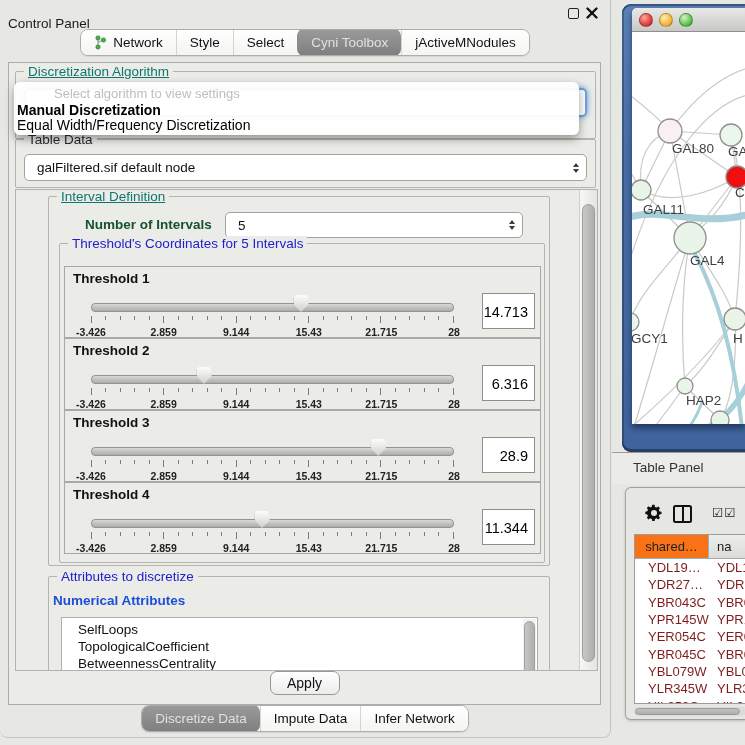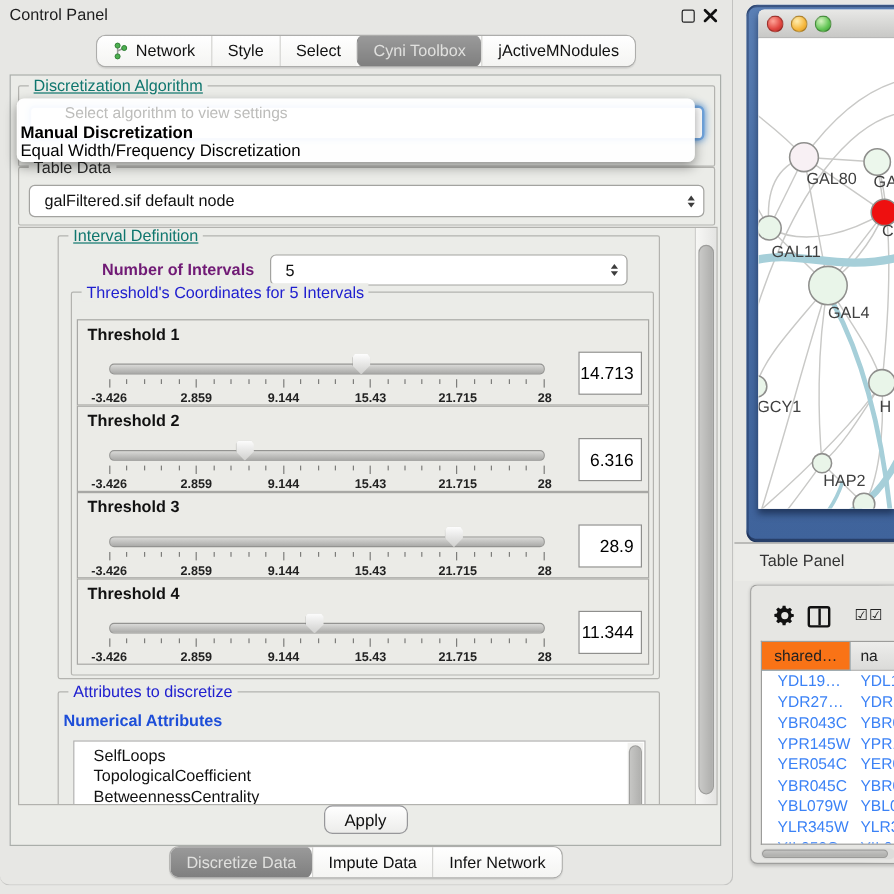--- a/index.html
+++ b/index.html
@@ -1,21 +1,21 @@
 <!DOCTYPE html>
 <html><head>
 <meta charset="utf-8">
 <style>
   html,body{margin:0;padding:0;}
   body{width:745px;height:745px;overflow:hidden;font-family:"Liberation Sans",sans-serif;-webkit-font-smoothing:antialiased;}
   .desktop{position:relative;width:745px;height:745px;background:#e7e7e4;}
   
   .win-left{position:absolute;left:0;top:0;width:610px;height:737px;background:#e7e7e4;border-right:1px solid #c2c2c0;border-bottom:1px solid #c6c6c4;border-radius:0 0 8px 8px;}
   .titlebar{position:absolute;left:0;top:0;right:0;height:26px;}
-  .titlebar .title{position:absolute;left:8px;top:5px;font-size:13.5px;color:#1c1c1c;}
+  .titlebar .title{position:absolute;left:8px;top:16px;font-size:13.5px;color:#1c1c1c;}
   .float-icon{position:absolute;right:31px;top:8px;width:9px;height:9px;border:1.6px solid #222;border-radius:2px;}
   .close-icon{position:absolute;right:12px;top:7px;width:12px;height:12px;}
   
   .seg-row{position:absolute;left:0;right:0;display:flex;justify-content:center;}
   .seg-row.top{top:29px;}
   .seg-row.bottom{top:705px;}
   .seg-group{display:inline-flex;border:1px solid #adadab;border-radius:8px;background:#fbfbfa;overflow:hidden;box-shadow:0 1px 1px rgba(0,0,0,0.08);}
   .seg-tab{display:flex;align-items:center;gap:6px;padding:5px 13px;font-size:13.5px;color:#111;border-left:1px solid #d4d4d2;cursor:default;background:linear-gradient(#ffffff,#f4f4f2);}
   .seg-tab:first-child{border-left:none;}
   .seg-tab.selected{background:linear-gradient(#9b9b9b,#7e7e7e);color:#e0e0de;border-left-color:#8a8a8a;border-radius:7px;margin:-1px 0;}
@@ -36,21 +36,21 @@
   
   .popup{position:absolute;left:5px;top:19px;width:565px;height:53px;background:rgba(255,255,255,0.95);border-radius:6px;box-shadow:0 4px 10px rgba(0,0,0,0.38);z-index:40;}
   .popup-hint{position:absolute;top:4px;left:40px;right:140px;text-align:left;font-size:13px;color:#bdbdbb;}
   .popup-opt1{position:absolute;left:3px;top:20px;font-size:14px;font-weight:bold;color:#000;white-space:nowrap;}
   .popup-opt2{position:absolute;left:3px;top:35px;font-size:14px;color:#000;white-space:nowrap;}
   
   .viewport{position:absolute;left:6px;top:126px;width:581px;height:480px;border:1px solid #b2b2ae;overflow:hidden;background:#ebece8;}
   .vscroll{position:absolute;right:0;top:0;bottom:0;width:17px;background:linear-gradient(to right,#f7f7f5,#e4e4e2);border-left:1px solid #cfcfcd;}
   .vscroll .thumb{position:absolute;left:2px;right:2px;top:14px;height:456px;background:linear-gradient(to right,#c9c9c7,#aeaeac);border:1px solid #9d9d9b;border-radius:7px;}
   
-  .noi-label{position:absolute;left:36px;top:20px;font-weight:bold;font-size:13.5px;color:#701a75;}
+  .noi-label{position:absolute;left:36px;top:20px;font-weight:bold;font-size:13.5px;color:#14532d;}
   .th-box{position:absolute;left:4px;width:475px;height:70px;background:#ebebe7;border:1px solid #a8a8a5;}
   .th-label{position:absolute;left:8px;top:4px;font-size:13.5px;font-weight:bold;color:#111;}
   .th-slider{position:absolute;left:26px;top:28px;width:363px;height:40px;}
   .track{position:absolute;left:0;right:0;top:8px;height:7px;border-radius:4px;background:linear-gradient(#d9d9d7,#ababa9);border:1px solid #939391;}
   .thumb-ptr{position:absolute;top:0;width:15px;height:17px;background:linear-gradient(#fdfdfd,#cfcfcd);clip-path:polygon(15% 0,85% 0,100% 18%,100% 55%,50% 100%,0 55%,0 18%);filter:drop-shadow(0 0 0.8px #767674);}
   .ticks{position:absolute;left:0;right:0;top:21px;height:8px;display:flex;justify-content:space-between;}
   .ticks i{display:block;width:1px;background:#7d7d7b;}
   .ticks i.major{height:7px;}
   .ticks i.minor{height:4px;}
   .scale{position:absolute;left:0;right:0;top:31px;height:12px;}
@@ -79,21 +79,21 @@
   .gear{position:absolute;left:19px;top:16px;width:18px;height:18px;}
   .split-icon{position:absolute;left:47px;top:17px;width:15px;height:14px;border:2px solid #111;border-radius:2.5px;}
   .split-icon i{position:absolute;left:50%;top:0;bottom:0;width:2px;margin-left:-1px;background:#111;}
   .checks{position:absolute;left:86px;top:17px;font-size:12.5px;color:#222;letter-spacing:1px;white-space:nowrap;}
   .tbl{position:absolute;left:8px;top:46px;width:112px;height:170px;overflow:hidden;background:#fff;border:1px solid #9c9c9a;border-right:none;box-sizing:border-box;}
   .tbl-headrow{display:flex;height:24px;}
   .hcell{box-sizing:border-box;font-size:13px;color:#222;display:flex;align-items:center;}
   .hcell.c1{width:74px;justify-content:center;background:#f97316;border-right:1px solid #8ab3cc;border-bottom:1px solid #8ab3cc;}
   .hcell.c2{flex:1;padding-left:8px;background:linear-gradient(#ededeb,#dbdbd9);border-bottom:1px solid #aaaaa8;}
   .trow{display:flex;height:17.3px;}
-  .tcell{box-sizing:border-box;font-size:13px;color:#3b82f6;display:flex;align-items:center;white-space:nowrap;overflow:hidden;}
+  .tcell{box-sizing:border-box;font-size:13px;color:#7f1d1d;display:flex;align-items:center;white-space:nowrap;overflow:hidden;}
   .tcell.c1{width:74px;padding-left:13px;}
   .tcell.c2{flex:1;padding-left:8px;}
   .hscroll{position:absolute;left:8px;right:0;top:219px;height:9px;background:#dcdcda;border-radius:5px;}
   .hscroll .thumb{position:absolute;left:1px;top:1px;bottom:1px;width:92%;background:linear-gradient(#c3c3c1,#adadab);border:1px solid #9b9b99;border-radius:5px;}
   svg text{font-family:"Liberation Sans",sans-serif;}
 </style>
 </head>
 <body>
 
 <div class="desktop">

